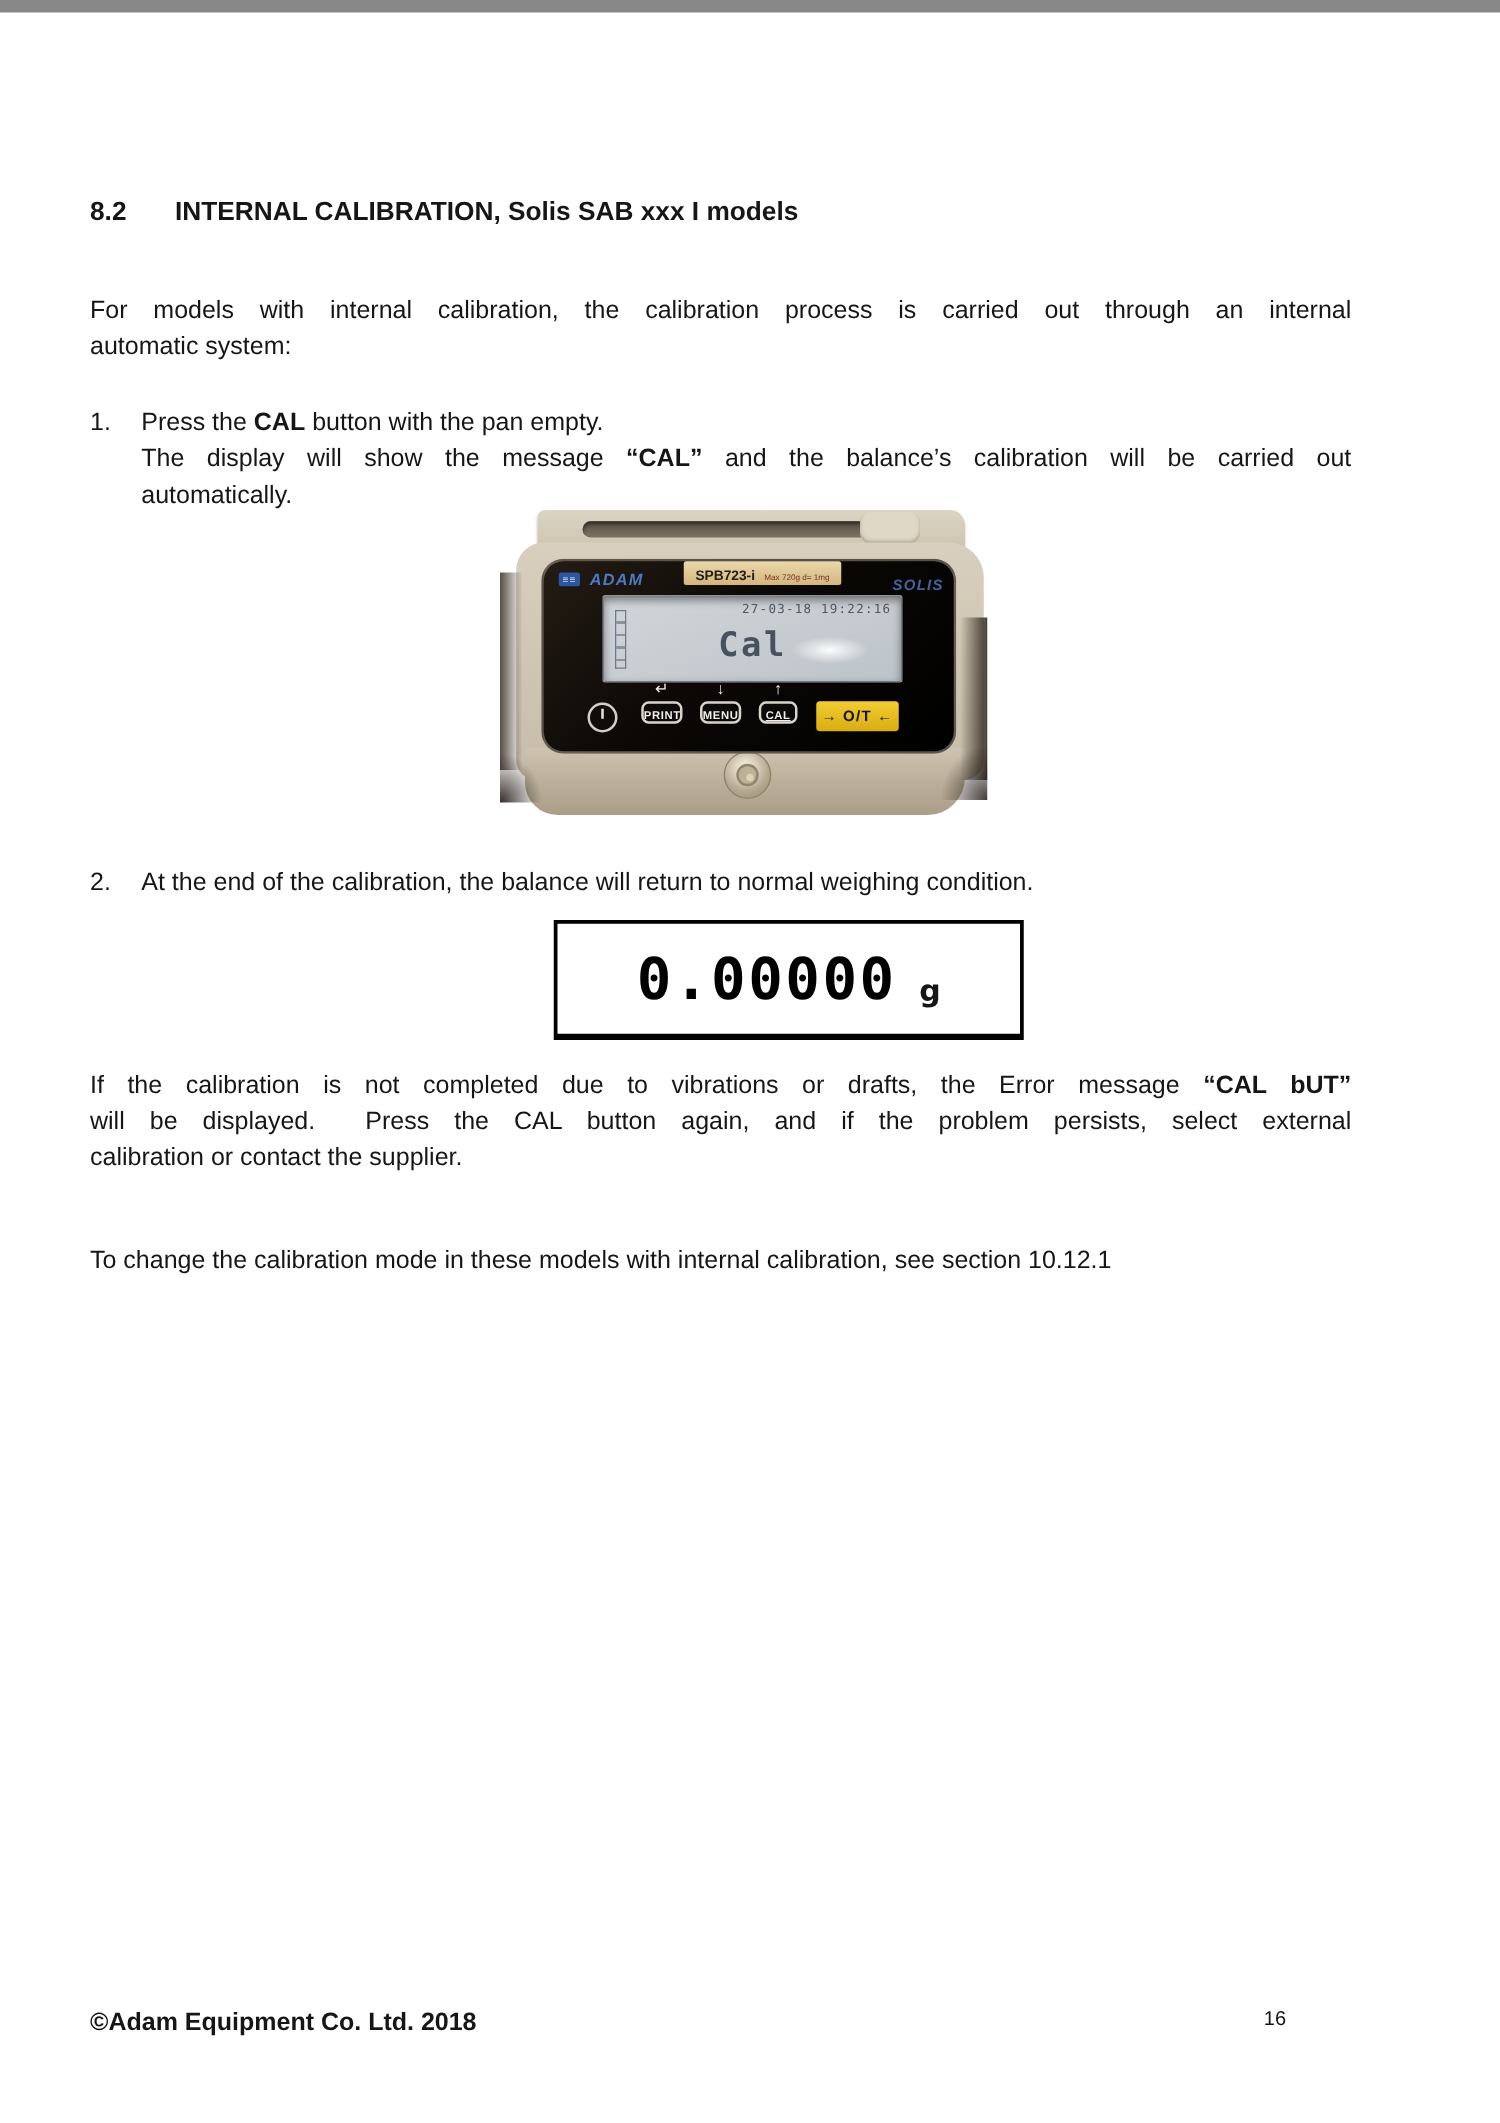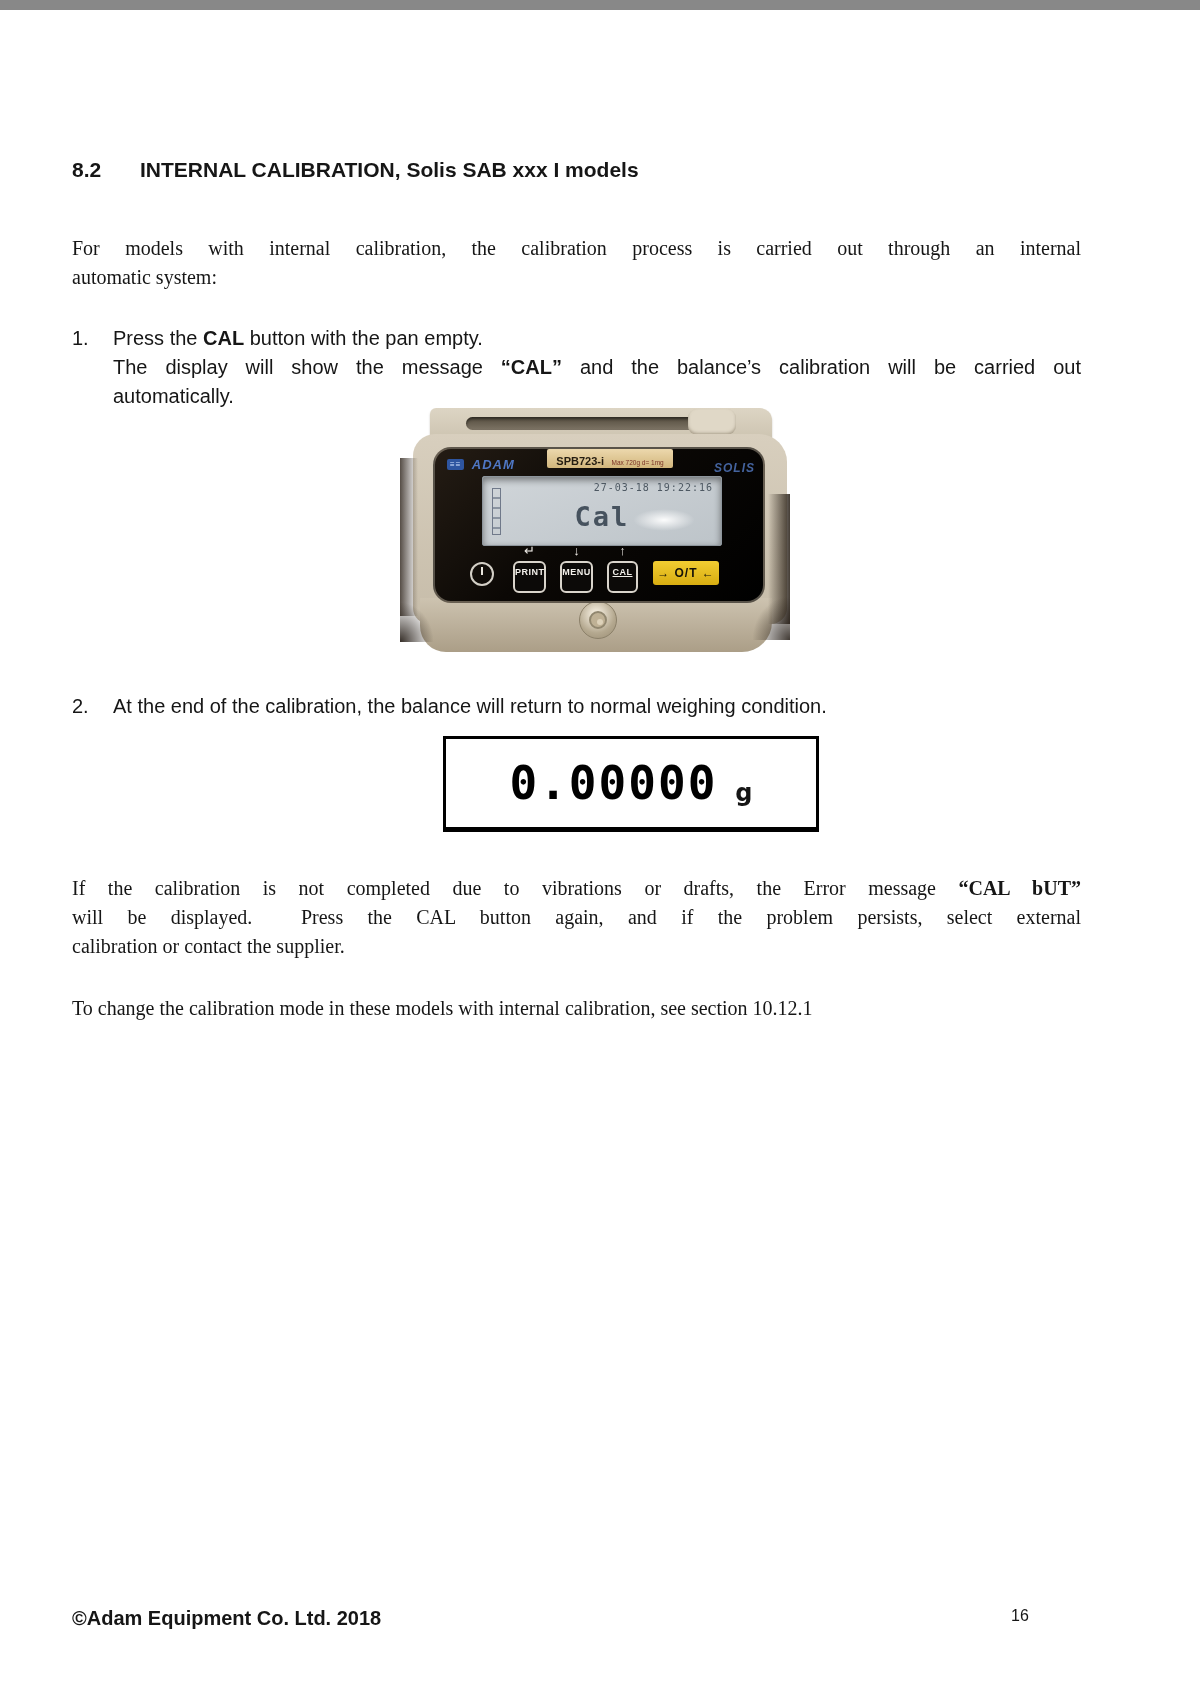--- a/index.html
+++ b/index.html
@@ -3,21 +3,21 @@
 <meta charset="utf-8">
 <style>
   html,body{margin:0;padding:0;background:#888;}
   .page{position:relative;width:1200px;height:1698px;background:#ffffff;margin:10px auto;
         font-family:"Liberation Sans",sans-serif;color:#161616;overflow:hidden;}
   .abs{position:absolute;}
 
   
   .heading{left:72px;top:148px;font-size:21px;font-weight:bold;white-space:nowrap;}
   .heading .num{display:inline-block;width:68px;}
-  .para{left:72px;width:1009px;font-size:20px;line-height:29px;font-family:Liberation Serif, serif;}
+  .para{left:72px;width:1009px;font-size:20px;line-height:29px;}
   .jline{text-align:justify;text-align-last:justify;}
   .lline{text-align:left;}
   b{font-weight:bold;}
   .list{left:72px;width:1009px;font-size:20px;line-height:29px;}
   .list .marker{position:absolute;left:0;top:0;}
   .list .body{margin-left:41px;}
   .inlinemarker{display:inline-block;width:41px;}
 
   
   .wbox{left:443px;top:726px;width:376px;height:96px;box-sizing:border-box;
@@ -66,21 +66,21 @@
   .lcd{left:47px;top:27px;width:240px;height:70px;border-radius:2px;border:1px solid #8d959c;
        background:linear-gradient(160deg,#d0d5d9,#bdc4c9);box-shadow:inset 0 3px 7px rgba(0,0,0,.45);}
   .lcd-bar{left:9px;top:11px;width:9px;height:47px;border:1.5px solid #70798a;
            background:repeating-linear-gradient(180deg,rgba(0,0,0,0) 0 8px,#8a93a0 8px 10px);}
   .lcd-date{right:8px;top:5px;font-family:"DejaVu Sans Mono",monospace;font-size:10px;color:#4d5862;letter-spacing:1px;}
   .lcd-msg{left:0;right:0;top:24px;text-align:center;font-family:"DejaVu Sans Mono",monospace;
            font-weight:bold;font-size:27px;color:#46525e;letter-spacing:2px;}
   .lcd-glare{left:150px;top:32px;width:62px;height:22px;border-radius:50%;
              background:radial-gradient(ellipse,rgba(255,255,255,.95),rgba(255,255,255,0) 70%);}
   .key-arrow{top:95px;color:#f0ede8;font-size:13px;text-align:center;line-height:14px;}
-  .btn{top:112px;height:32px;background:#0c0a08;border:2px solid #d9d4cb;border-radius:6px;
+  .btn{top:112px;height:18px;background:#0c0a08;border:2px solid #d9d4cb;border-radius:6px;
        color:#f2efe9;font-size:9px;font-weight:bold;text-align:center;line-height:19px;letter-spacing:.5px;}
   .btn-cal-label{position:static;text-decoration:underline;}
   .power{left:35px;top:113px;width:24px;height:24px;border:2px solid #d3cfc6;border-radius:50%;}
   .power-bar{left:9px;top:3px;width:2px;height:8px;background:#e8e4dc;}
   .tare{left:218px;top:112px;width:66px;height:24px;border-radius:3px;
         background:linear-gradient(#f2cd32,#d8ad11);color:#141108;font-size:12px;font-weight:bold;
         text-align:center;line-height:24px;letter-spacing:1px;}
 </style>
 </head>
 <body>
@@ -156,21 +156,21 @@
 
   <div class="abs list" style="top:682px;">
     <span class="inlinemarker">2.</span><span>At the end of the calibration, the balance will return to normal weighing condition.</span>
   </div>
 
   <div class="abs wbox">
     <span class="wvalue">0.00000</span>
       <span class="wunit">g</span>
   </div>
 
-  <div class="abs para" style="top:864px;">
+  <div class="abs para" style="top:844px;">
     <div class="jline"><span>If the calibration is not completed due to vibrations or drafts, the Error message </span><b>“CAL bUT”</b></div>
     <div class="jline">will be displayed.&nbsp; Press the CAL button again, and if the problem persists, select external</div>
     <div class="lline">calibration or contact the supplier.</div>
   </div>
 
   <div class="abs para lline" style="top:984px;">To change the calibration mode in these models with internal calibration, see section 10.12.1</div>
 
   <div class="abs copyright">©Adam Equipment Co. Ltd. 2018</div>
   <div class="abs pagenum">16</div>
 

